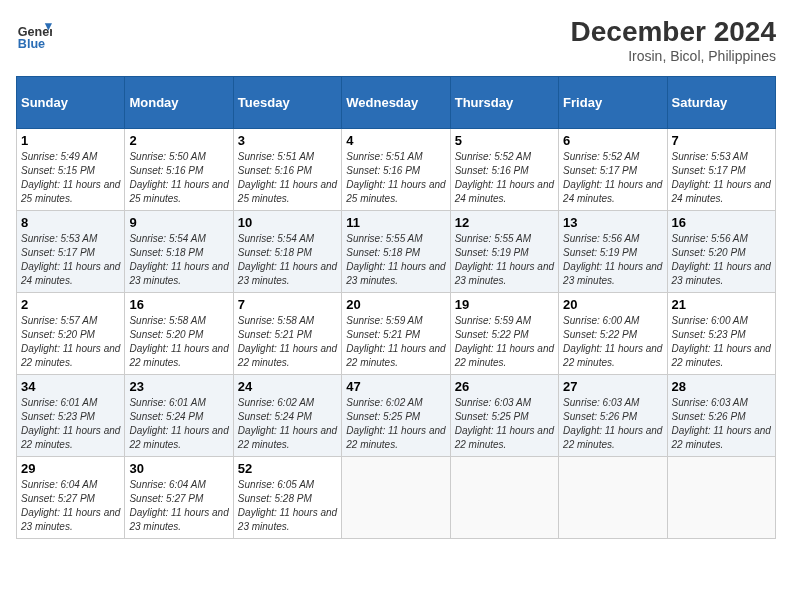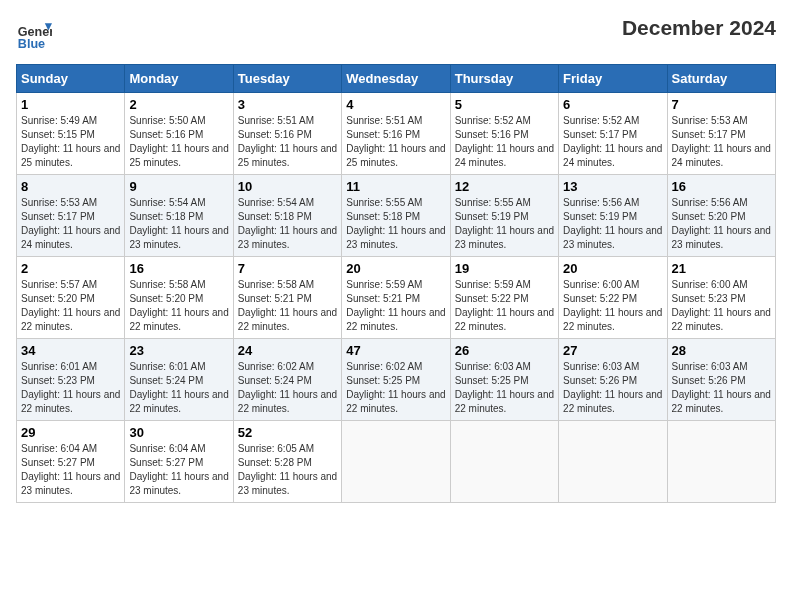--- a/index.html
+++ b/index.html
@@ -22,37 +22,37 @@
       gap: 4px;
     }
     .logo-icon {
       width: 36px;
       height: 36px;
     }
     .title-area {
       text-align: right;
     }
     .calendar-title {
-      font-size: 21px;
+      font-size: 28px;
       font-weight: bold;
       color: #333;
     }
     .calendar-subtitle {
       font-size: 14px;
       color: #555;
     }
     table {
       width: 100%;
       border-collapse: collapse;
       font-size: 11px;
     }
     thead tr th {
       background-color: #2a6db5;
       color: #fff;
-      padding: 6px 4px;
+      padding: 18px 4px;
       text-align: left;
       font-size: 13px;
       font-weight: bold;
       border: 1px solid #1a5a9a;
     }
     tbody tr td {
       border: 1px solid #ccc;
       vertical-align: top;
       padding: 4px;
       width: calc(100%/7);
@@ -66,38 +66,40 @@
     }
     .day-number {
       font-weight: bold;
       font-size: 13px;
       margin-bottom: 2px;
     }
     .day-detail {
       font-size: 10px;
       color: #333;
       line-height: 1.4;
+      font-style: italic;
     }
     .empty-cell {
       background-color: #f9f9f9 !important;
     }
   </style>
 </head>
 <body>
 
 <div class="header-area">
   <div class="logo">
     <svg class="logo-icon" viewBox="0 0 40 40">
       <text x="2" y="22" font-size="14" font-weight="bold" fill="#333">General</text>
       <text x="2" y="36" font-size="14" font-weight="bold" fill="#2a6db5">Blue</text>
       <polygon points="32,8 40,8 36,16" fill="#2a6db5"></polygon>
     </svg>
   </div>
   <div class="title-area">
     <div class="calendar-title">December 2024</div>
+    <div class="calendar-subtitle">Irosin, Bicol, Philippines</div>
   </div>
 </div>
 
 <table>
   <thead>
     <tr>
     <th>Sunday</th>
         <th>Monday</th>
         <th>Tuesday</th>
         <th>Wednesday</th>

